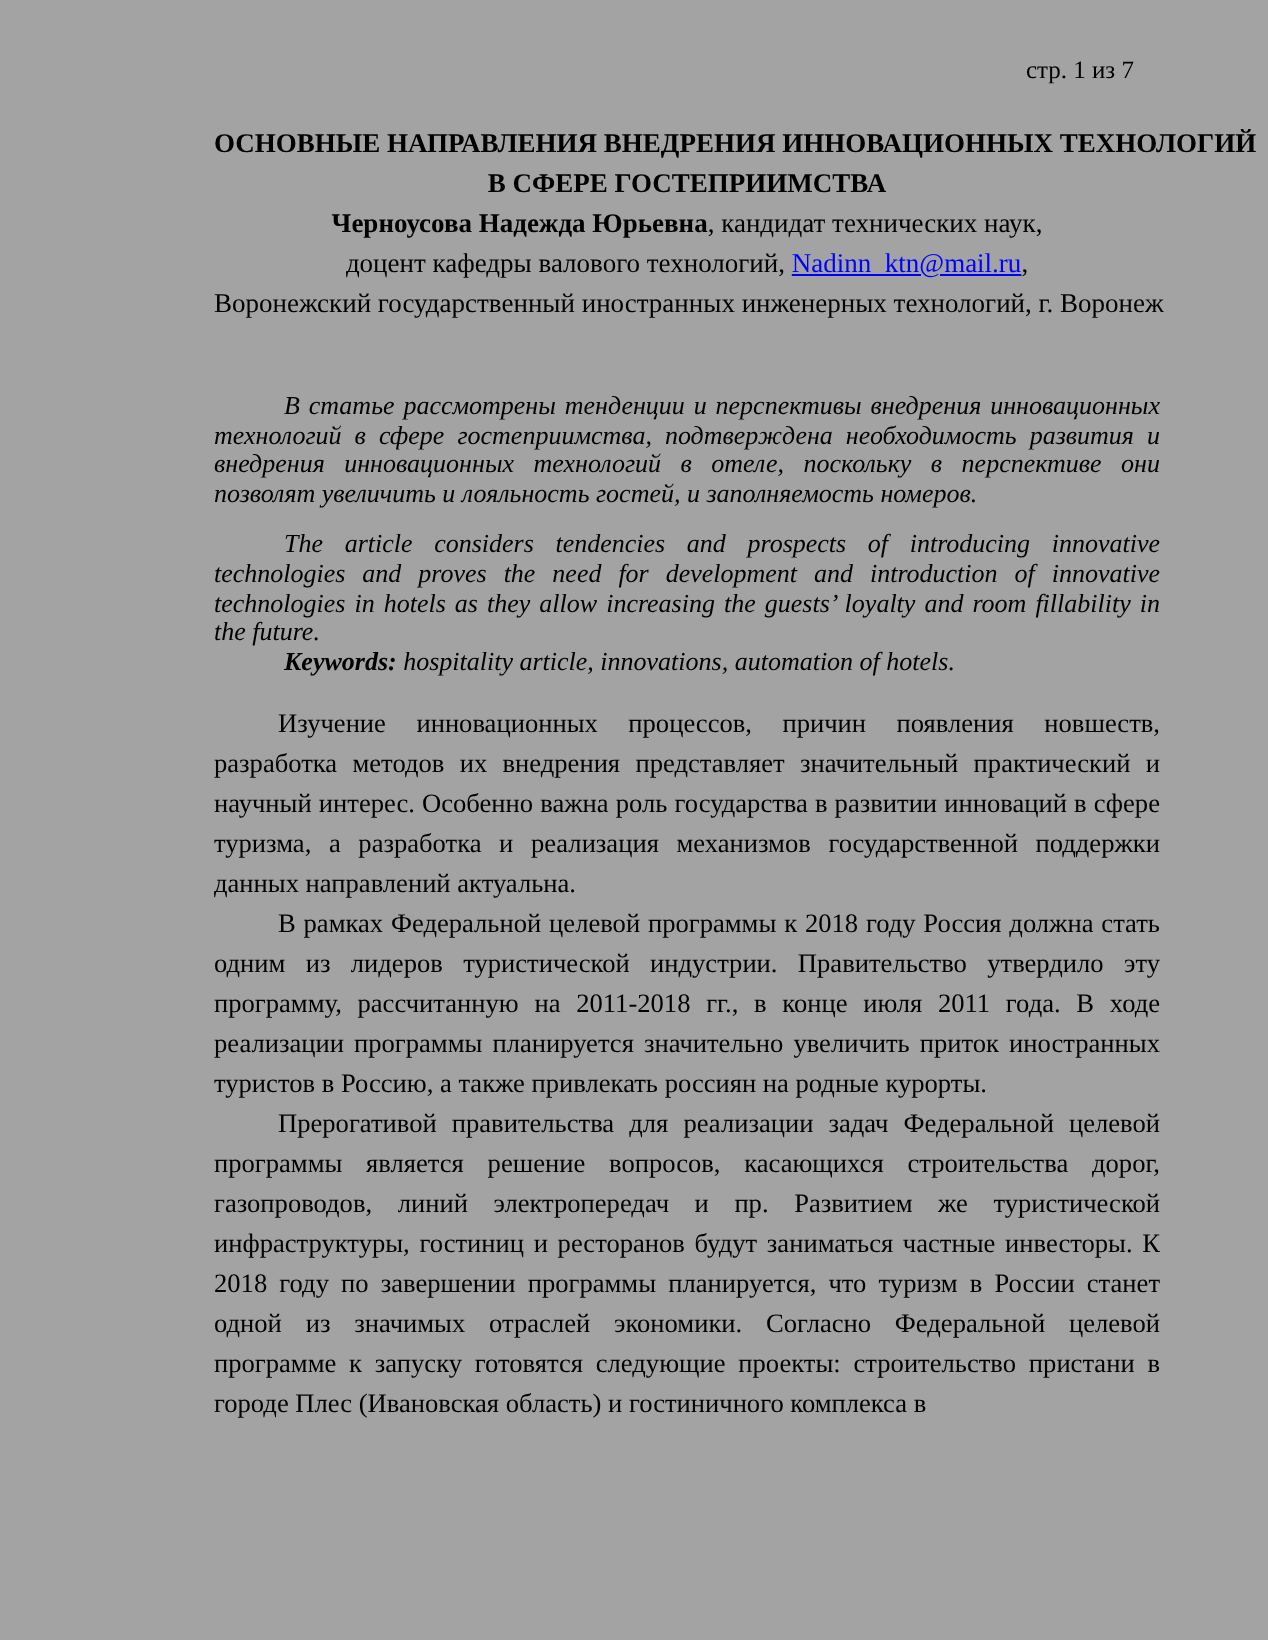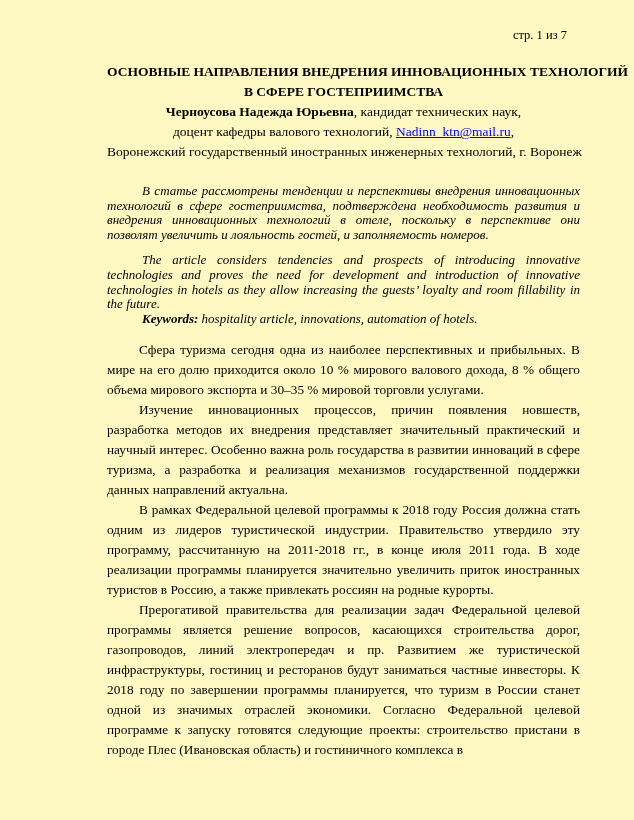--- a/index.html
+++ b/index.html
@@ -6,21 +6,21 @@
   body {
     width: 634px; height: 820px;
     background: #ffffff;
     font-family: "Liberation Serif", serif;
     color: #000000;
     overflow: hidden;
   }
   .page {
     position: relative;
     width: 634px; height: 820px;
-    background: #fef9c3;
+    background: #a3a3a3;
   }
   .pageno {
     position: absolute;
     top: 28px; right: 67px;
     font-size: 12.5px;
     line-height: 15px;
   }
   .content {
     position: absolute;
     left: 107px; top: 62px;
@@ -40,21 +40,21 @@
     cursor: pointer;
     font-family: Liberation Serif, serif;
   }
   .abstract {
     font-style: italic;
     font-size: 13px;
     line-height: 14.6px;
     text-align: justify;
   }
   .abstract p { margin: 0; text-indent: 35px; }
-  .abstract-ru { margin-top: 22px; }
+  .abstract-ru { margin-top: 34px; }
   .abstract-en { margin-top: 11px; }
   .kw-label { font-weight: bold; }
   .bodytext {
     margin-top: 14px;
     font-size: 13.3px;
     line-height: 20px;
     text-align: justify;
   }
   .bodytext p { margin: 0; text-indent: 32px; }
 </style>
@@ -81,20 +81,19 @@
     <div class="abstract abstract-ru">
       <p>В статье рассмотрены тенденции и перспективы внедрения инновационных технологий в сфере гостеприимства, подтверждена необходимость развития и внедрения инновационных технологий в отеле, поскольку в перспективе они позволят увеличить и лояльность гостей, и заполняемость номеров.</p>
     </div>
 
     <div class="abstract abstract-en">
       <p>The article considers tendencies and prospects of introducing innovative technologies and proves the need for development and introduction of innovative technologies in hotels as they allow increasing the guests’ loyalty and room fillability in the future.</p>
       <p><span class="kw-label">Keywords:</span><span> hospitality article, innovations, automation of hotels.</span></p>
     </div>
 
     <div class="bodytext">
-      <p>Сфера туризма сегодня одна из наиболее перспективных и прибыльных. В мире на его долю приходится около 10 % мирового валового дохода, 8 % общего объема мирового экспорта и 30–35 % мировой торговли услугами.</p>
       <p>Изучение инновационных процессов, причин появления новшеств, разработка методов их внедрения представляет значительный практический и научный интерес. Особенно важна роль государства в развитии инноваций в сфере туризма, а разработка и реализация механизмов государственной поддержки данных направлений актуальна.</p>
       <p>В рамках Федеральной целевой программы к 2018 году Россия должна стать одним из лидеров туристической индустрии. Правительство утвердило эту программу, рассчитанную на 2011-2018 гг., в конце июля 2011 года. В ходе реализации программы планируется значительно увеличить приток иностранных туристов в Россию, а также привлекать россиян на родные курорты.</p>
       <p>Прерогативой правительства для реализации задач Федеральной целевой программы является решение вопросов, касающихся строительства дорог, газопроводов, линий электропередач и пр. Развитием же туристической инфраструктуры, гостиниц и ресторанов будут заниматься частные инвесторы. К 2018 году по завершении программы планируется, что туризм в России станет одной из значимых отраслей экономики. Согласно Федеральной целевой программе к запуску готовятся следующие проекты: строительство пристани в городе Плес (Ивановская область) и гостиничного комплекса в</p>
     </div>
 
   </div>
 </div>
 
 </body></html>

